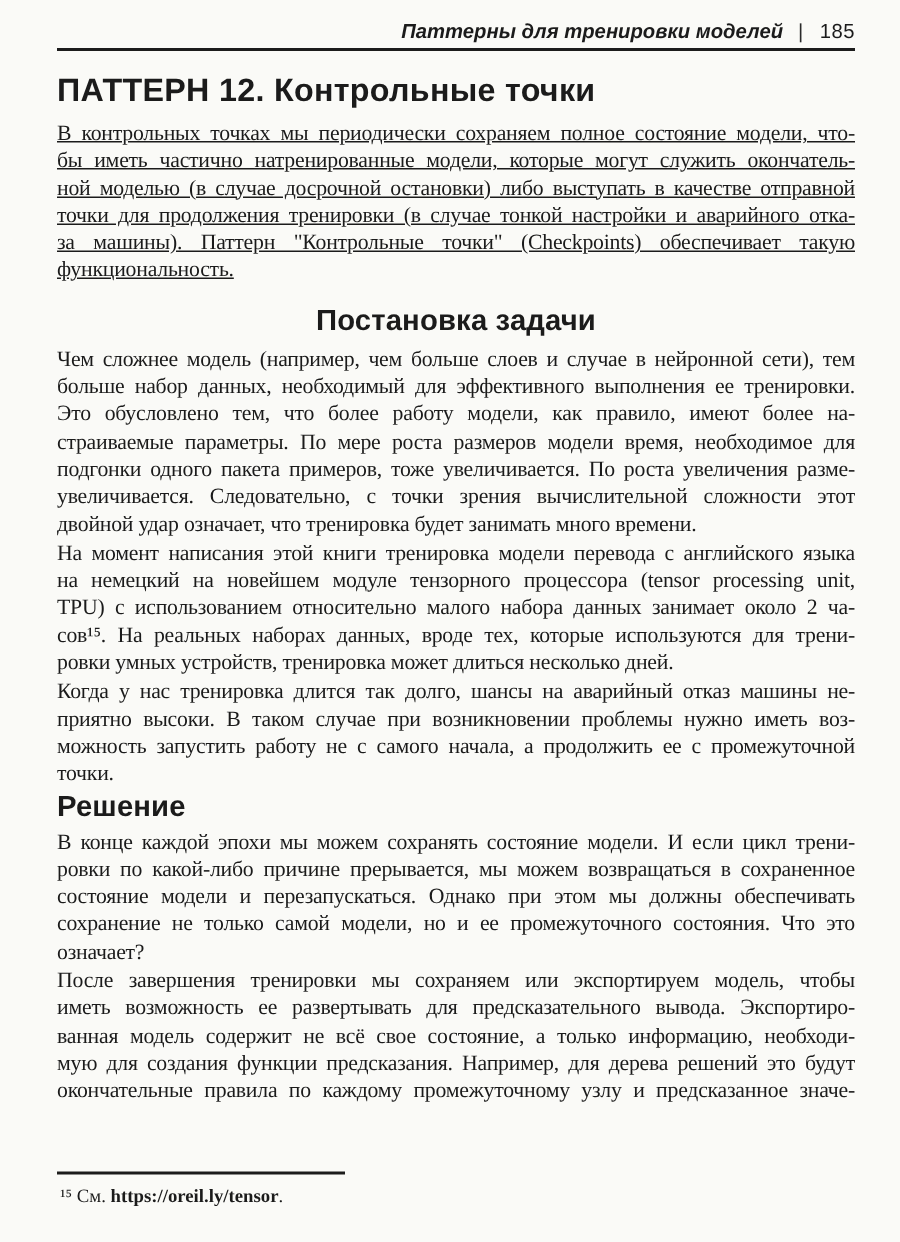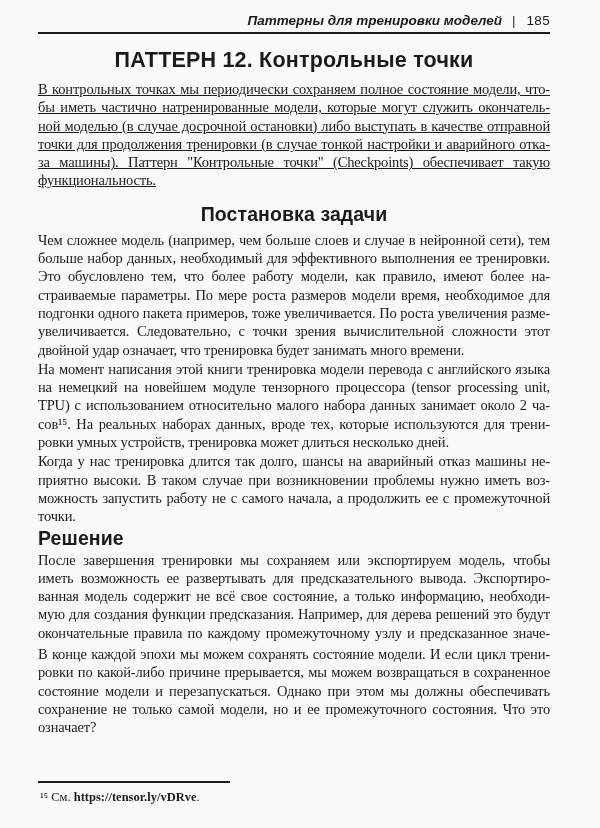--- a/index.html
+++ b/index.html
@@ -4,21 +4,21 @@
 <style>
   html, body { margin: 0; padding: 0; }
   body {
     width: 600px; height: 828px;
     background: #fafaf7;
     overflow: hidden;
   }
   .page {
     box-sizing: border-box;
     width: 600px; height: 800px;
-    padding: 13px 50px 0 38px;
+    padding: 13px 30px 0 38px;
     position: relative;
     color: #1b1b1b;
   }
   
   .header {
     display: flex;
     justify-content: flex-end;
     align-items: baseline;
     font-family: "Liberation Sans", sans-serif;
     font-size: 13.5px;
@@ -30,21 +30,20 @@
   .header-rule { height: 2px; background: #1c1c1c; margin-top: 3px; }
 
   
   .title {
     font-family: "Liberation Sans", sans-serif;
     font-size: 21.5px;
     font-weight: 700;
     line-height: 28px;
     letter-spacing: 0.2px;
     margin: 12px 0 0 0;
-    text-align: center;
   }
 
   
   h2 {
     font-family: "Liberation Sans", sans-serif;
     font-size: 19.5px;
     font-weight: 700;
     line-height: 24px;
     margin: 0;
     letter-spacing: 0.1px;
@@ -128,33 +127,33 @@
     </div>
   <div class="para p-prob3">
       <div class="tline">Когда у нас тренировка длится так долго, шансы на аварийный отказ машины не-</div>
       <div class="tline">приятно высоки. В таком случае при возникновении проблемы нужно иметь воз-</div>
       <div class="tline">можность запустить работу не с самого начала, а продолжить ее с промежуточной</div>
       <div class="tline tlast">точки.</div>
     </div>
 
   <h2 class="h-solution">Решение</h2>
 
+  <div class="para p-sol1">
+      <div class="tline">В конце каждой эпохи мы можем сохранять состояние модели. И если цикл трени-</div>
+      <div class="tline">ровки по какой-либо причине прерывается, мы можем возвращаться в сохраненное</div>
+      <div class="tline">состояние модели и перезапускаться. Однако при этом мы должны обеспечивать</div>
+      <div class="tline">сохранение не только самой модели, но и ее промежуточного состояния. Что это</div>
+      <div class="tline tlast">означает?</div>
+    </div>
   <div class="para p-sol2">
       <div class="tline">После завершения тренировки мы сохраняем или экспортируем модель, чтобы</div>
       <div class="tline">иметь возможность ее развертывать для предсказательного вывода. Экспортиро-</div>
       <div class="tline">ванная модель содержит не всё свое состояние, а только информацию, необходи-</div>
       <div class="tline">мую для создания функции предсказания. Например, для дерева решений это будут</div>
       <div class="tline">окончательные правила по каждому промежуточному узлу и предсказанное значе-</div>
     </div>
-  <div class="para p-sol1">
-      <div class="tline">В конце каждой эпохи мы можем сохранять состояние модели. И если цикл трени-</div>
-      <div class="tline">ровки по какой-либо причине прерывается, мы можем возвращаться в сохраненное</div>
-      <div class="tline">состояние модели и перезапускаться. Однако при этом мы должны обеспечивать</div>
-      <div class="tline">сохранение не только самой модели, но и ее промежуточного состояния. Что это</div>
-      <div class="tline tlast">означает?</div>
-    </div>
 
   <div class="footnote">
     <div class="footnote-rule"></div>
-    <p class="footnote-text"><span class="fn-marker">¹⁵</span><span> См. </span><span class="fn-link">https://tensor.ly/vDRve</span><span>.</span></p>
+    <p class="footnote-text"><span class="fn-marker">¹⁵</span><span> См. </span><span class="fn-link">https://oreil.ly/tensor</span><span>.</span></p>
   </div>
 
 </div>
 
 </body></html>

